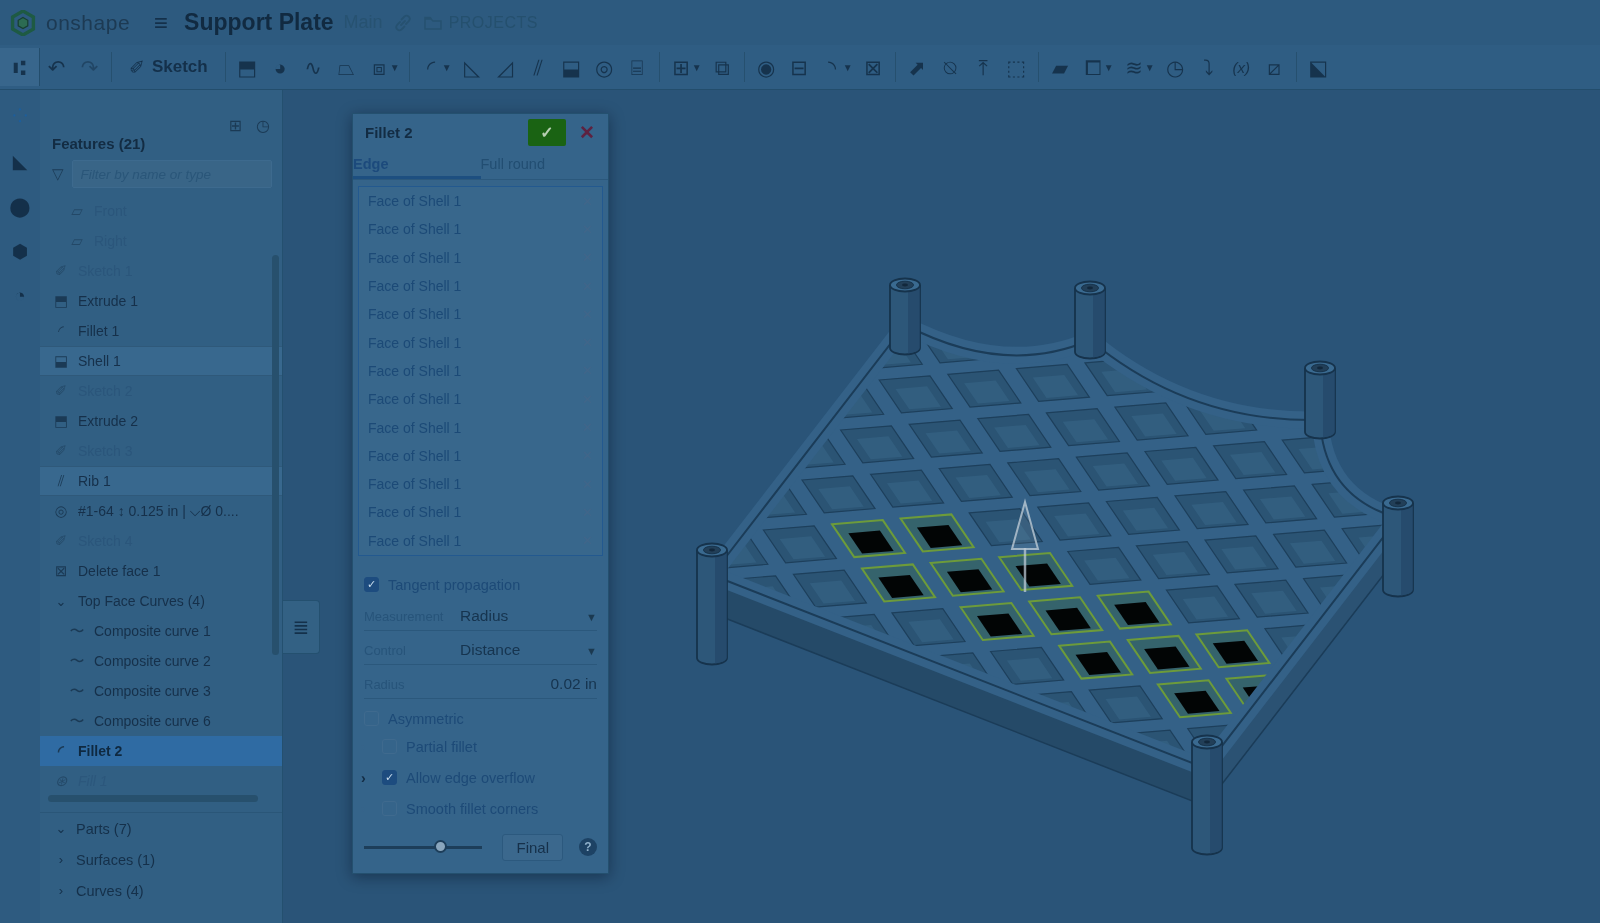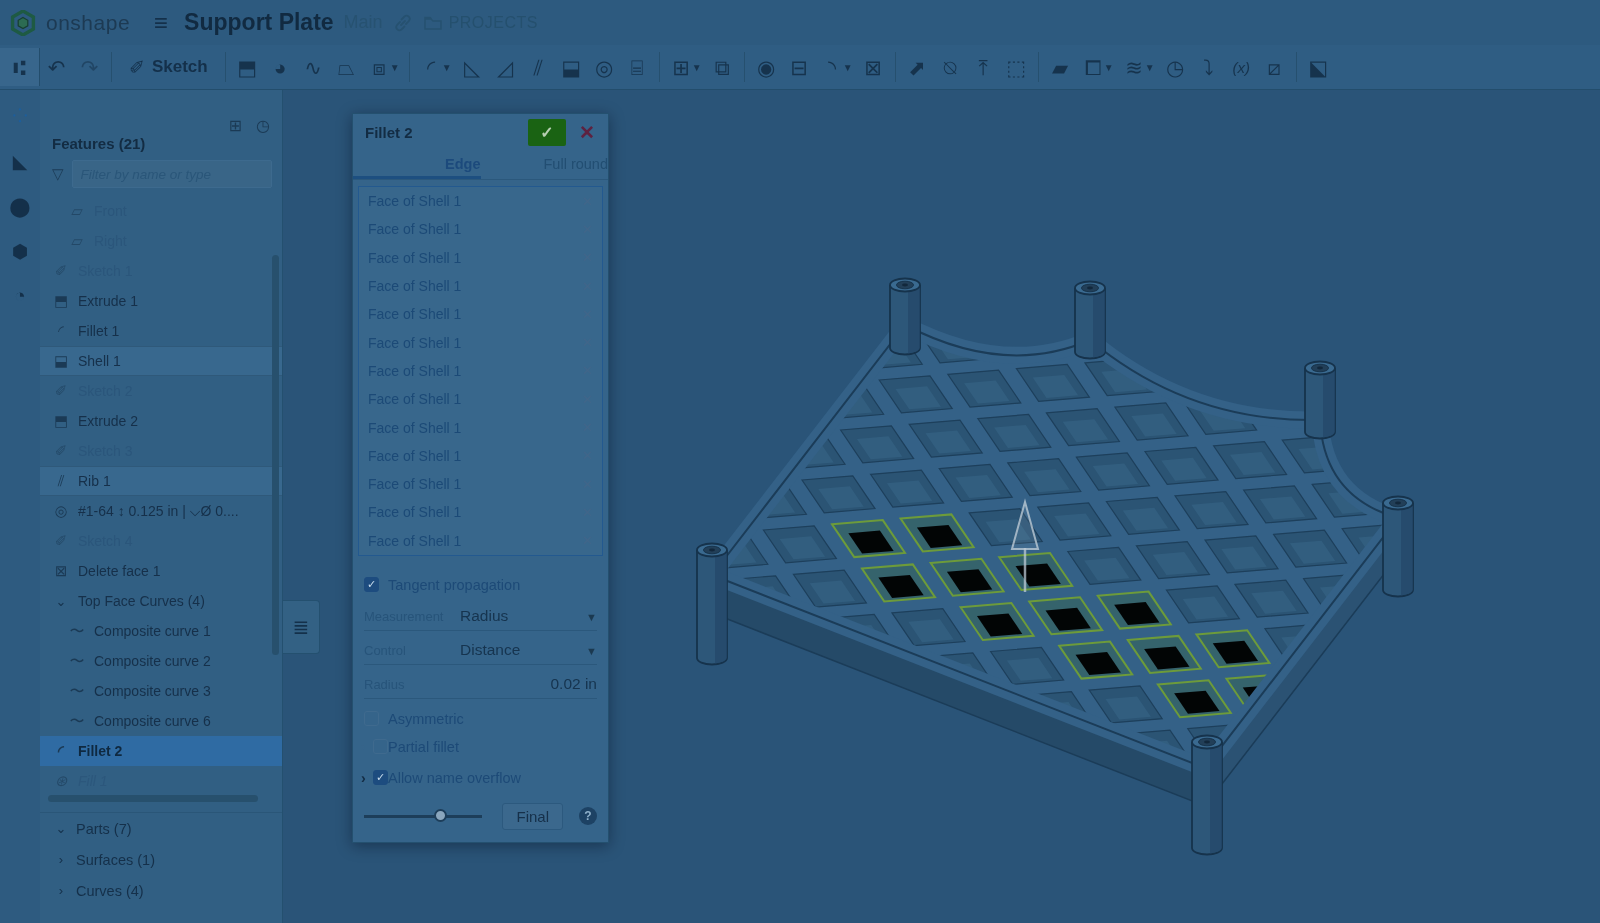--- a/index.html
+++ b/index.html
@@ -80,38 +80,38 @@
   
   .dialog { position:absolute; left:352px; top:113px; width:257px;
     background:#35648a; border:1px solid #24506f; box-shadow:0 3px 14px rgba(0,10,25,.4); }
   .dlg-head { height:36px; display:flex; align-items:center; padding:0 8px 0 12px; gap:8px; }
   .dlg-title { flex:1; font-size:15px; font-weight:bold; color:#132c43; }
   .btn-commit { width:38px; height:27px; border-radius:2px; display:flex; align-items:center;
     justify-content:center; color:#b7cfb2; font-size:16px; font-weight:bold; }
   .btn-close { width:26px; height:27px; display:flex; align-items:center; justify-content:center;
     font-size:19px; font-weight:bold; }
   .dlg-tabs { display:flex; border-bottom:1px solid #2b587c; }
-  .dlg-tab { flex:1; text-align:right; font-size:14.5px; padding:6px 0 7px; color:#224e72; }
+  .dlg-tab { flex:1; text-align:left; font-size:14.5px; padding:6px 0 7px; color:#224e72; }
   .dlg-tab.active { color:#1c4a7c; font-weight:bold; box-shadow:inset 0 -3px 0 #1d4f80; }
   .face-list { margin:6px 5px 12px 5px; border:1px solid #23598f; background:rgba(255,255,255,0.02); }
   .face-row { height:28.3px; display:flex; align-items:center; padding:0 9px;
     font-size:14px; color:#1c4a77; }
   .face-row .x { margin-left:auto; color:#41668a; font-size:13px; }
   .chk-row { display:flex; align-items:center; gap:9px; padding:9px 11px 4px; }
   .checkbox { width:15px; height:15px; border-radius:3px; border:1px solid #3f6a8e; flex:0 0 auto;
     display:flex; align-items:center; justify-content:center; font-size:11px; color:#c9dcec; }
   .checkbox.on { background:#1d4c7f; border-color:#1d4c7f; }
   .chk-label { font-size:14.5px; color:#1d4a77; }
   .fld { display:flex; align-items:baseline; margin:10px 11px 0; padding-bottom:5px;
     border-bottom:1px solid #2b587c; }
   .fld-label { width:96px; font-size:13px; color:#27547a; flex:0 0 auto; }
   .fld-value { font-size:15.5px; color:#16344f; }
   .fld-caret { margin-left:auto; font-size:11px; color:#1b3950; }
   .fld .right { margin-left:auto; }
-  .opt-row { display:flex; align-items:flex-start; padding:8px 11px 7px 8px; }
+  .opt-row { display:flex; align-items:flex-start; gap:9px; padding:8px 11px 7px 8px; }
   .opt-chev { width:12px; font-size:13px; color:#37648a; }
   .opt-chev.emph { color:#132c44; font-weight:bold; font-size:14px; }
   .dlg-foot { display:flex; align-items:center; margin:10px 11px 12px; gap:16px;justify-content:center; }
   .slider { position:relative; width:118px; height:14px; flex:0 0 auto; }
   .slider .track { position:absolute; left:0; right:0; top:6px; height:2.5px; background:#1d3e5a; }
   .slider .knob { position:absolute; left:70px; top:0; width:13px; height:13px; border-radius:50%;
     background:#8aa6bd; border:2px solid #1d3e5a; }
   .final-btn { margin-left:auto; border:1px solid #2c597e; border-radius:3px; padding:4px 13px;
     font-size:15px; color:#16304a; background:rgba(255,255,255,0.03); }
   .help-ico { width:18px; height:18px; border-radius:50%; background:#1d4264; color:#8fb0ca;
@@ -636,21 +636,26 @@
 
   <div id="dlgopts">
       <div class="opt-row">
         <span class="opt-chev">›</span>
         <span class="checkbox"></span>
         <span class="chk-label">Partial fillet</span>
       </div>
       <div class="opt-row">
         <span class="opt-chev emph">›</span>
         <span class="checkbox on">✓</span>
-        <span class="chk-label">Allow name overflow</span>
+        <span class="chk-label">Allow edge overflow</span>
+      </div>
+      <div class="opt-row">
+        <span class="opt-chev">›</span>
+        <span class="checkbox"></span>
+        <span class="chk-label">Smooth fillet corners</span>
       </div>
     </div>
 
   <div class="dlg-foot">
     <div class="slider">
       <div class="track"></div>
       <div class="knob"></div>
     </div>
     <div class="final-btn">Final</div>
     <div class="help-ico">?</div>

